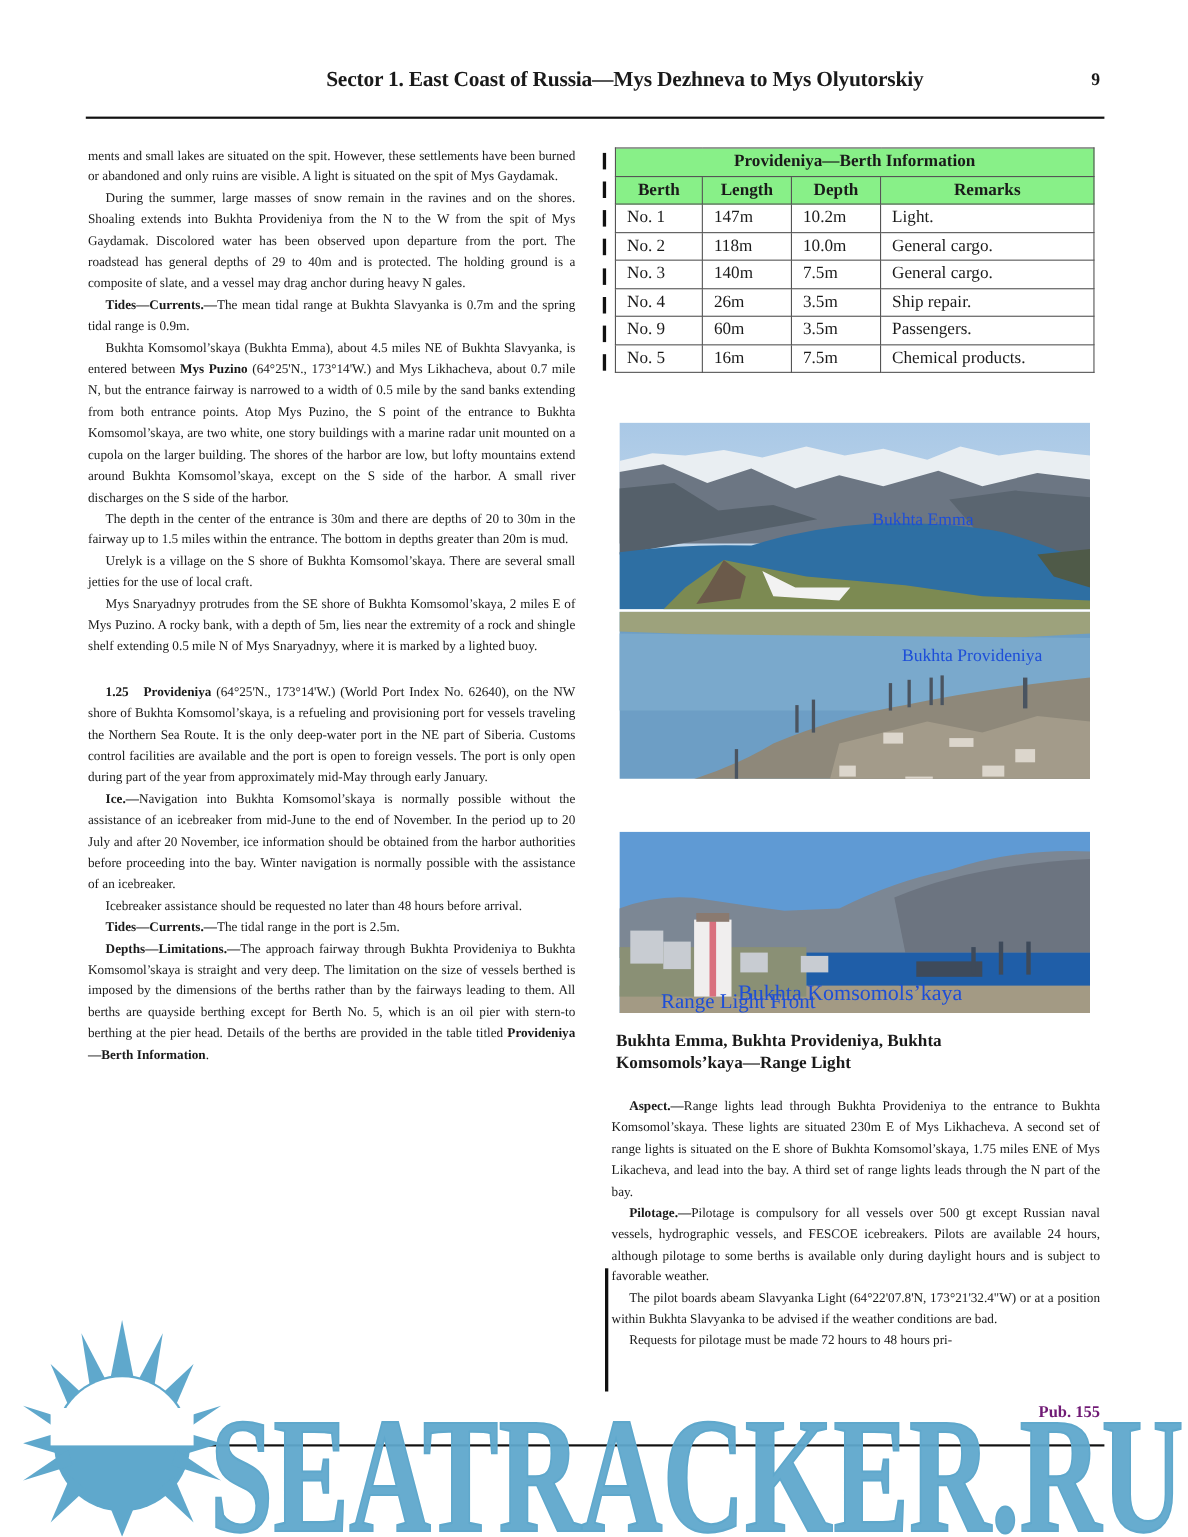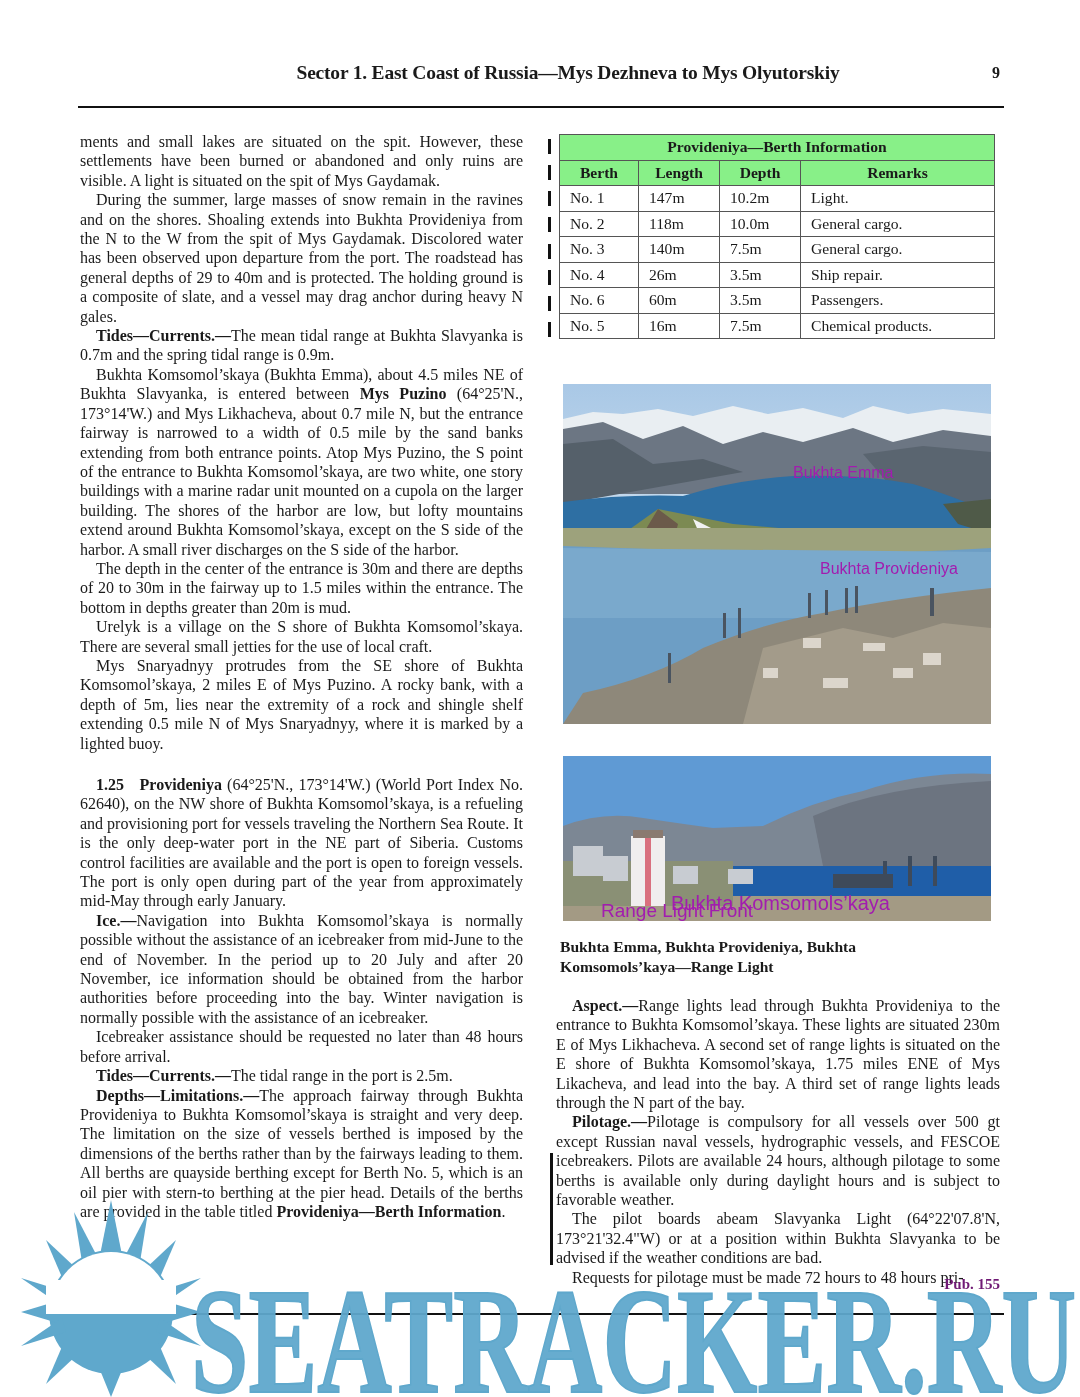--- a/index.html
+++ b/index.html
@@ -5,39 +5,39 @@
   html, body { margin: 0; padding: 0; background: #ffffff; }
   body { width: 1080px; height: 1397px; position: relative; overflow: hidden;
          font-family: "Liberation Serif", "DejaVu Serif", serif; color: #1a1a1a; }
   .header { position: absolute; left: 78px; top: 62px; width: 926px; height: 30px; }
   .header-title { position: absolute; left: 150px; top: 0; width: 680px; text-align: center;
                   font-weight: bold; font-size: 19.5px; letter-spacing: -0.2px; }
   .page-num { position: absolute; right: 4px; top: 2px; font-weight: bold; font-size: 16px; }
   .rule { position: absolute; left: 78px; width: 926px; height: 2px; background: #111; }
   .rule.top { top: 106px; }
   .rule.bottom { top: 1313px; }
-  .col { position: absolute; font-size: 16px; line-height: 19.4px; text-align: justify; hyphens: manual; }
+  .col { position: absolute; font-size: 12px; line-height: 19.4px; text-align: justify; hyphens: manual; }
   .col.left { left: 80px; top: 132px; width: 443px; }
   .col.right { left: 556px; top: 996px; width: 444px; }
   .col p { margin: 0; text-indent: 16px; }
   .col p.noindent { text-indent: 0; }
   .col p.section { margin-top: 22px; }
   b { font-weight: bold; }
   .table-wrap { position: absolute; left: 559px; top: 134px; width: 436px; }
   table { border-collapse: collapse; width: 100%; font-size: 15.6px; }
   th, td { border: 1.3px solid #555; height: 24.5px; padding: 0 10px; }
   th { background: #88f088; font-weight: bold; text-align: center; }
   td.c { text-align: left; }
   td.l { text-align: left; }
   .change-bars { position: absolute; left: 548px; top: 139px; width: 5px; }
   .change-bar { position: absolute; left: 0; width: 3px; height: 15px; background: #111; }
   .vbar { position: absolute; left: 550px; top: 1153px; width: 3px; height: 112px; background: #111; }
   .photo { position: absolute; left: 563px; width: 428px; overflow: hidden; }
   .photo svg { display: block; }
-  .photo-label { position: absolute; font-family: Liberation Sans, sans-serif; color: #a21caf; }
+  .photo-label { position: absolute; font-family: Liberation Serif, serif; color: #1d4ed8; }
   .caption { position: absolute; left: 560px; top: 937px; width: 436px; 
              font-weight: bold; font-size: 15.6px; line-height: 20px; }
   .footer-pub { position: absolute; right: 80px; top: 1276px; font-weight: bold; font-size: 15px; color: #701a75; }
   .watermark { position: absolute; left: 0; top: 1200px; width: 1080px; height: 197px; pointer-events: none; padding-left: 16px; }
 </style>
 </head>
 <body>
 
 <div class="header">
   <div class="header-title">Sector 1. East Coast of Russia—Mys Dezhneva to Mys Olyutorskiy</div>
@@ -103,21 +103,21 @@
         <td class="c">7.5m</td>
         <td class="l">General cargo.</td>
       </tr>
       <tr>
         <td class="l">No. 4</td>
         <td class="c">26m</td>
         <td class="c">3.5m</td>
         <td class="l">Ship repair.</td>
       </tr>
       <tr>
-        <td class="l">No. 6</td>
+        <td class="l">No. 9</td>
         <td class="c">60m</td>
         <td class="c">3.5m</td>
         <td class="l">Passengers.</td>
       </tr>
       <tr>
         <td class="l">No. 5</td>
         <td class="c">16m</td>
         <td class="c">7.5m</td>
         <td class="l">Chemical products.</td>
       </tr>
@@ -140,21 +140,21 @@
     <polygon points="300,70 360,62 428,68 428,125 330,105" fill="#5a6570"></polygon>
     <path d="M0,118 Q60,110 120,112 Q170,96 230,92 Q300,90 350,100 Q400,115 428,130 L428,170 L0,170 Z" fill="#2e6fa3"></path>
     <path d="M60,150 L95,125 L120,130 L170,140 L260,148 L330,158 L428,162 L428,170 L40,170 Z" fill="#7c8a52"></path>
     <polygon points="80,150 95,125 115,140 110,160 70,165" fill="#6b5a4a"></polygon>
     <polygon points="130,135 160,150 210,150 200,162 140,158" fill="#f2f2f2"></polygon>
     <polygon points="380,120 428,115 428,150 395,140" fill="#4f5a48"></polygon>
   </svg>
   <div class="photo-label" style="left:230px;top:80px;font-size:16px">Bukhta Emma</div>
 </div>
 
-<div class="photo" style="top:528px;height:196px">
+<div class="photo" style="top:556px;height:152px">
   <svg width="428" height="196" viewBox="0 0 428 196">
     <rect width="428" height="196" fill="#6d9ec5"></rect>
     <path d="M0,0 L428,0 L428,20 Q300,28 200,24 Q100,22 0,18 Z" fill="#9da27c"></path>
     <path d="M0,20 L428,24 L428,90 L0,90 Z" fill="#7aa9cc"></path>
     <path d="M20,165 Q90,150 140,120 Q200,95 260,85 Q330,70 428,60 L428,196 L0,196 Z" fill="#8e887a"></path>
     <path d="M200,120 L280,100 L330,110 L380,95 L428,100 L428,196 L180,196 Z" fill="#a39b8a"></path>
     <g fill="#4a5460">
       <rect x="105" y="125" width="3" height="30"></rect>
         <rect x="160" y="85" width="3" height="25"></rect>
         <rect x="175" y="80" width="3" height="30"></rect>

